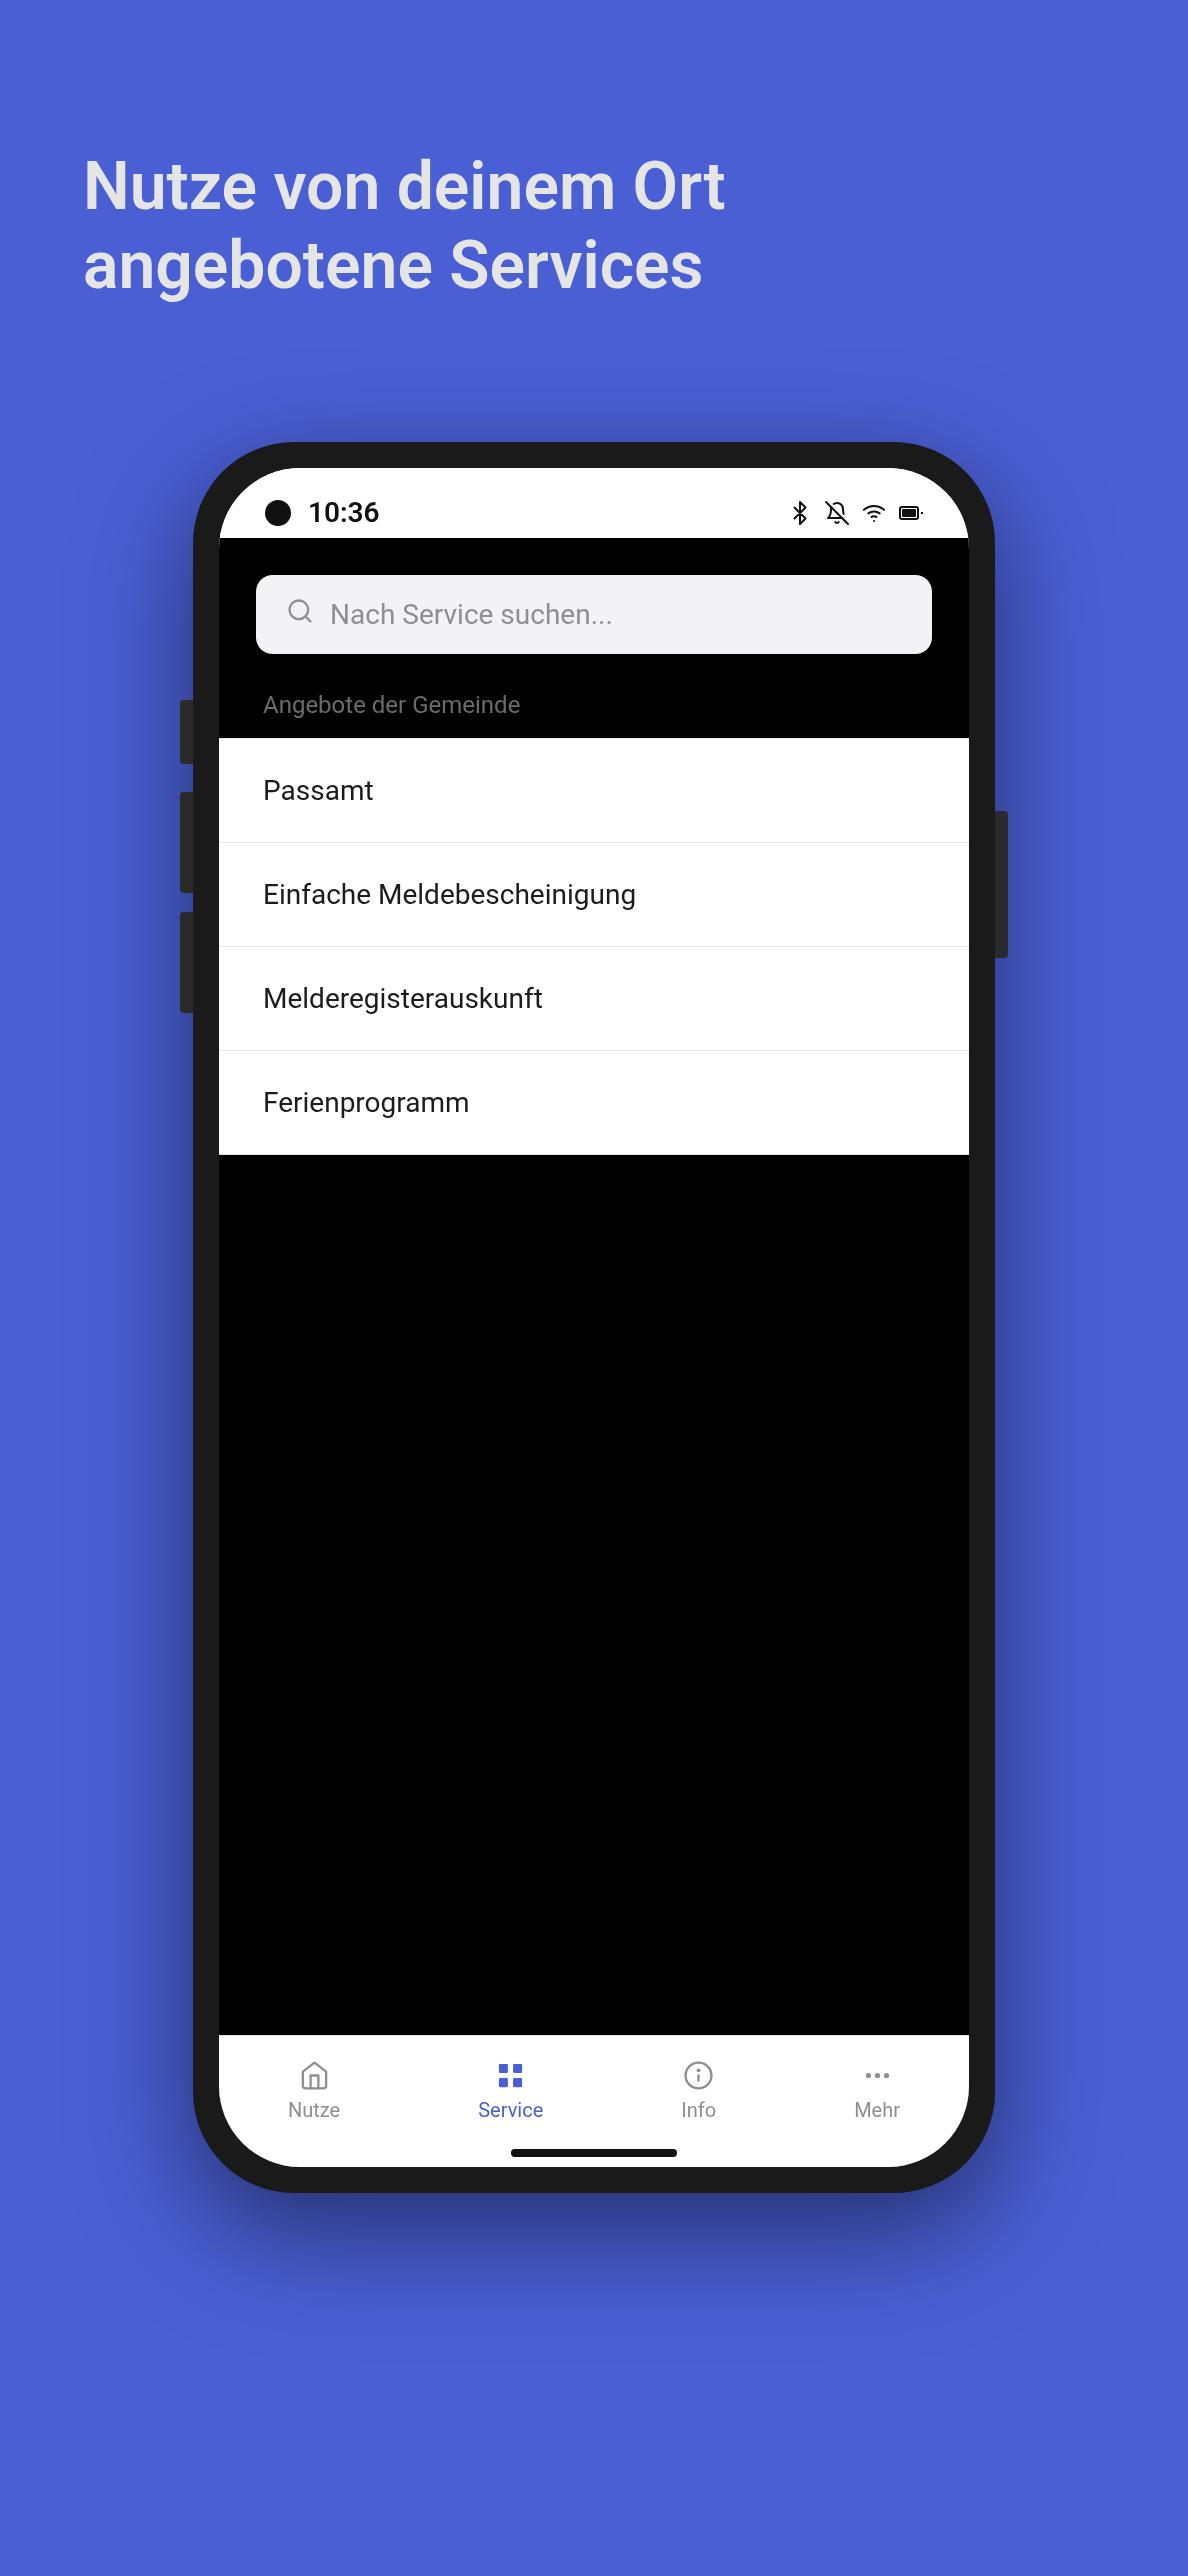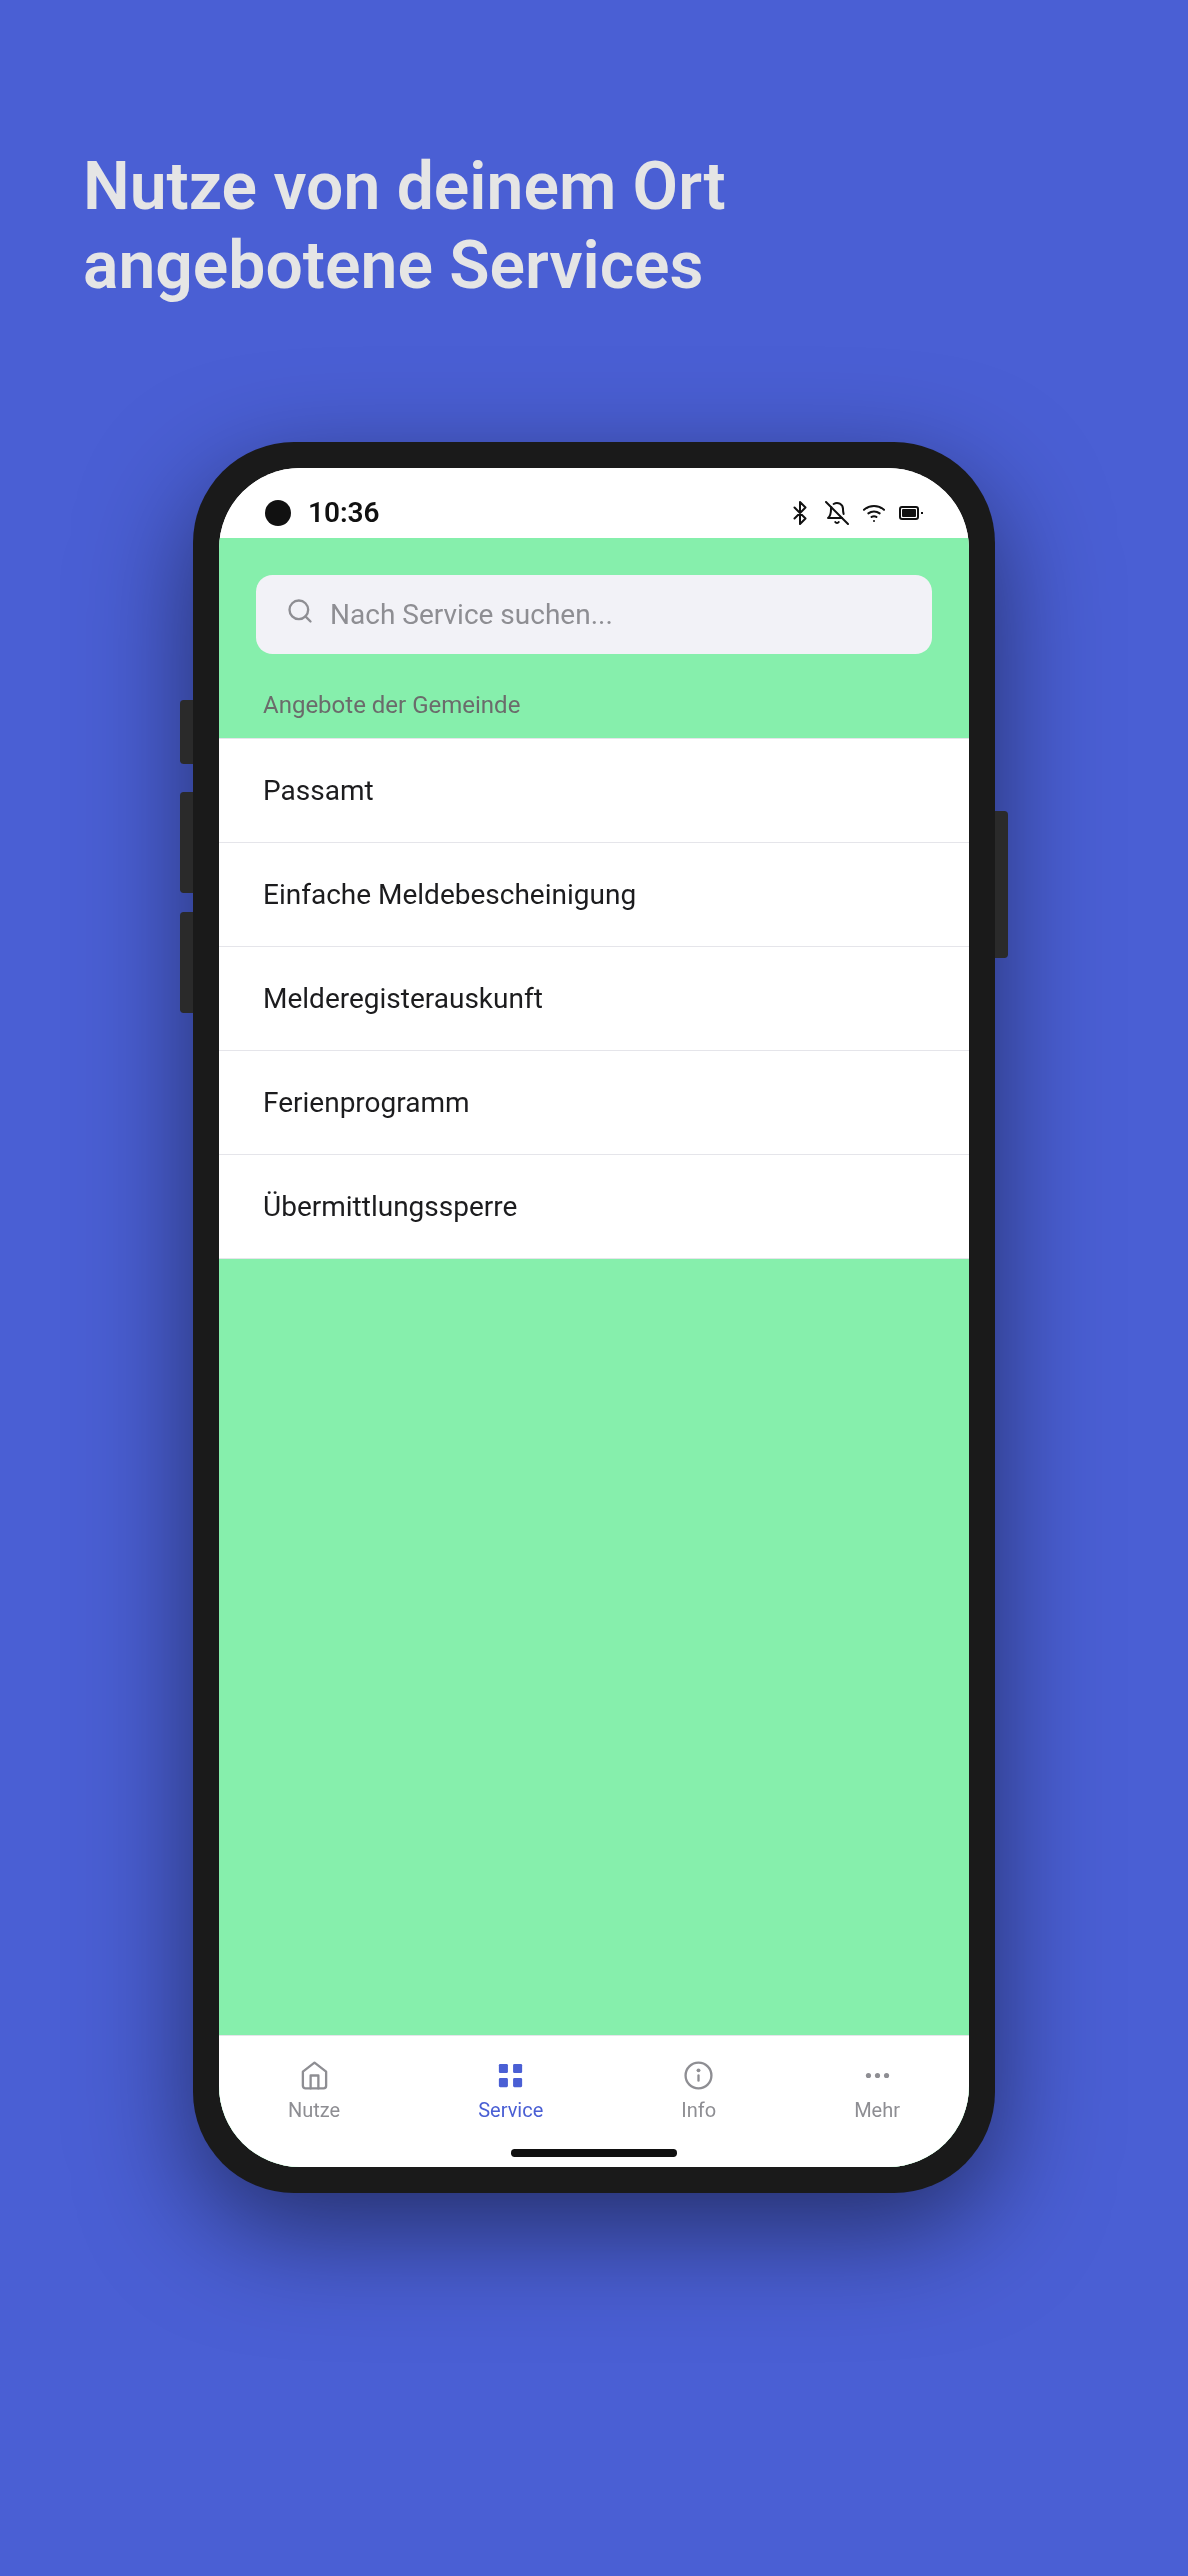--- a/index.html
+++ b/index.html
@@ -133,21 +133,21 @@
       align-items: center;
       gap: 13px;
     }
 
     
     .app-content {
       flex: 1;
       overflow: hidden;
       display: flex;
       flex-direction: column;
-      background: #86efac;
+      background: #000000;
       padding: 37px 0 0 0;
     }
 
     
     .search-bar {
       margin: 0 37px 37px 37px;
       background: #f2f2f7;
       border-radius: 16.6px;
       padding: 22px 29.5px;
       display: flex;
@@ -314,23 +314,20 @@
           </div>
           <div class="service-item">
             <span>Einfache Meldebescheinigung</span>
           </div>
           <div class="service-item">
             <span>Melderegisterauskunft</span>
           </div>
           <div class="service-item">
             <span>Ferienprogramm</span>
           </div>
-          <div class="service-item">
-            <span>Übermittlungssperre</span>
-          </div>
 
         </div>
 
         <div class="bottom-nav">
 
           <div class="nav-item">
             <svg class="nav-icon" width="31" height="31" viewBox="0 0 24 24" fill="none" stroke="#8e8e93" stroke-width="1.8" stroke-linecap="round" stroke-linejoin="round">
               <path d="M3 9l9-7 9 7v11a2 2 0 0 1-2 2H5a2 2 0 0 1-2-2z"></path>
               <polyline points="9 22 9 12 15 12 15 22"></polyline>
             </svg>

